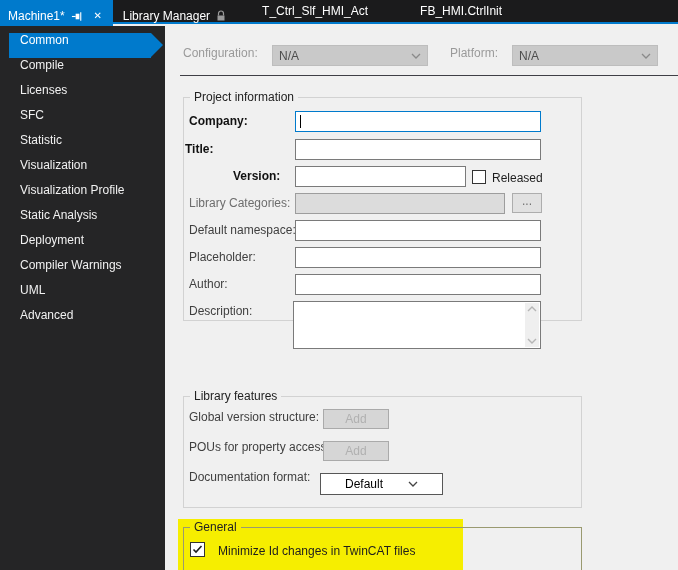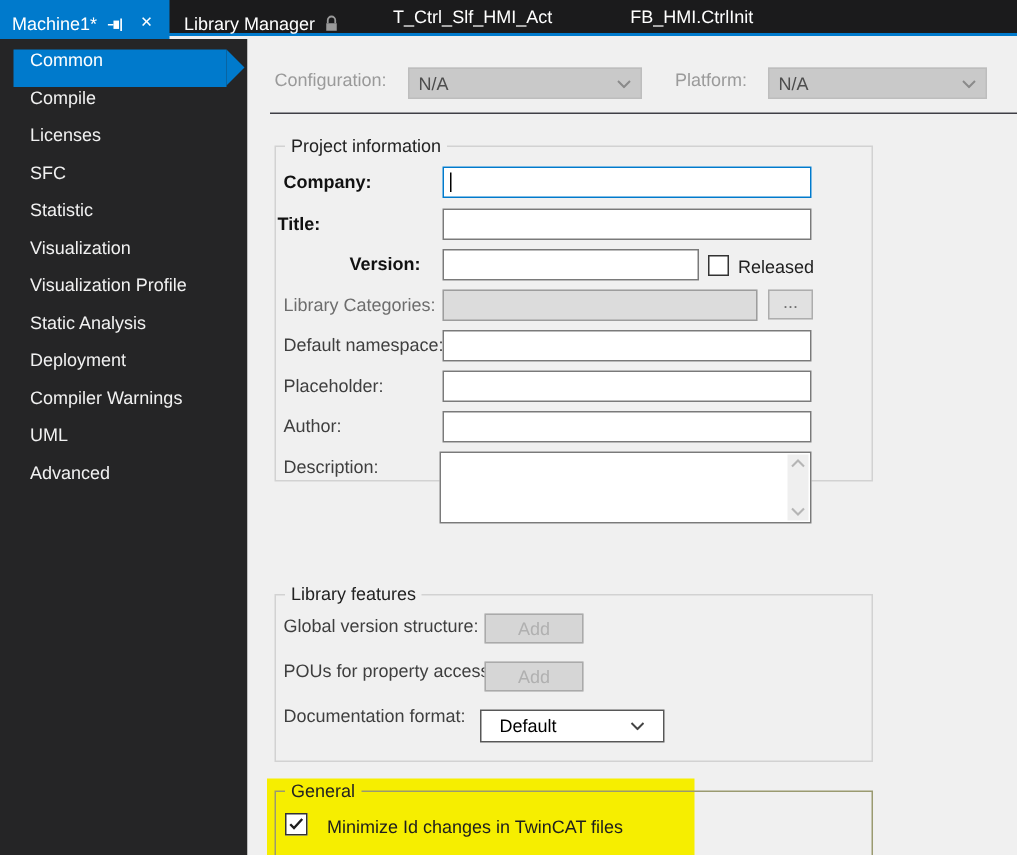--- a/index.html
+++ b/index.html
@@ -48,21 +48,21 @@
   .dim-label { color:#9a9a9a; }
   .fld-label { color:#3f3f3f; }
   .bold-label { font-weight:bold; color:#111; }
 
   .combo-disabled {
     background:#c9c9c9; border:1px solid #bdbdbd; color:#4d4d4d;
     display:flex; align-items:center; padding:0 6px; justify-content:space-between;
   }
   .combo-enabled {
     background:#fff; border:1px solid #575757; color:#000;
-    display:flex; align-items:center; padding:0 12px; justify-content:space-between;
+    display:flex; align-items:center; padding:0 24px; justify-content:space-between;
   }
 
   .separator { height:1px; background:#3f3f46; }
 
   .groupbox { border:1px solid #d2d2d2; }
   .groupbox.on-yellow { border-color:#8a8a6a; }
   .legend {
     position:absolute; top:-8px; left:6px; padding:0 4px; background:#f0f0f0; color:#222;
   }
   .legend.yellow-bg { background:#f6ee00; }

